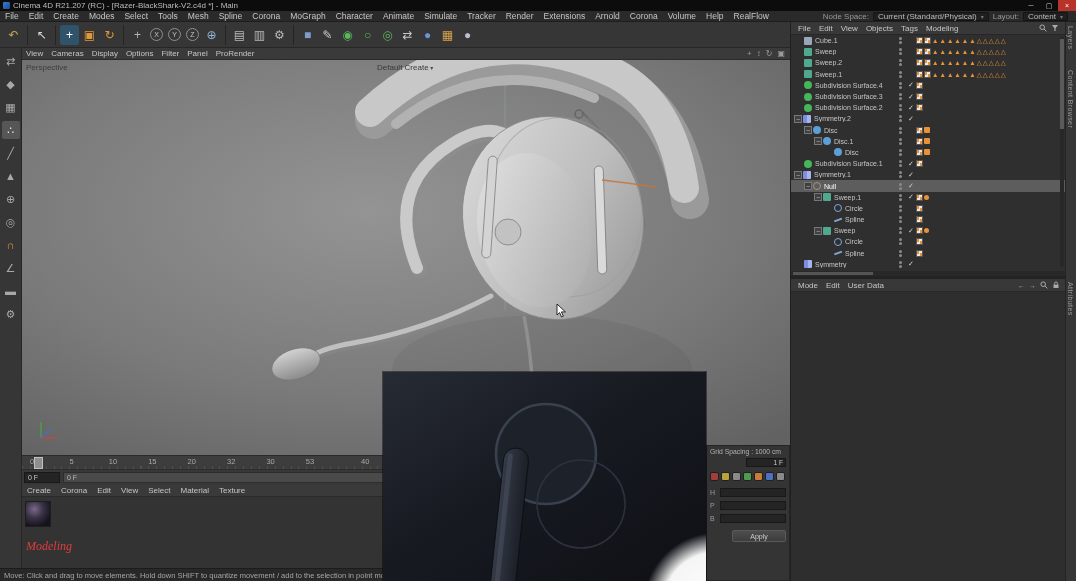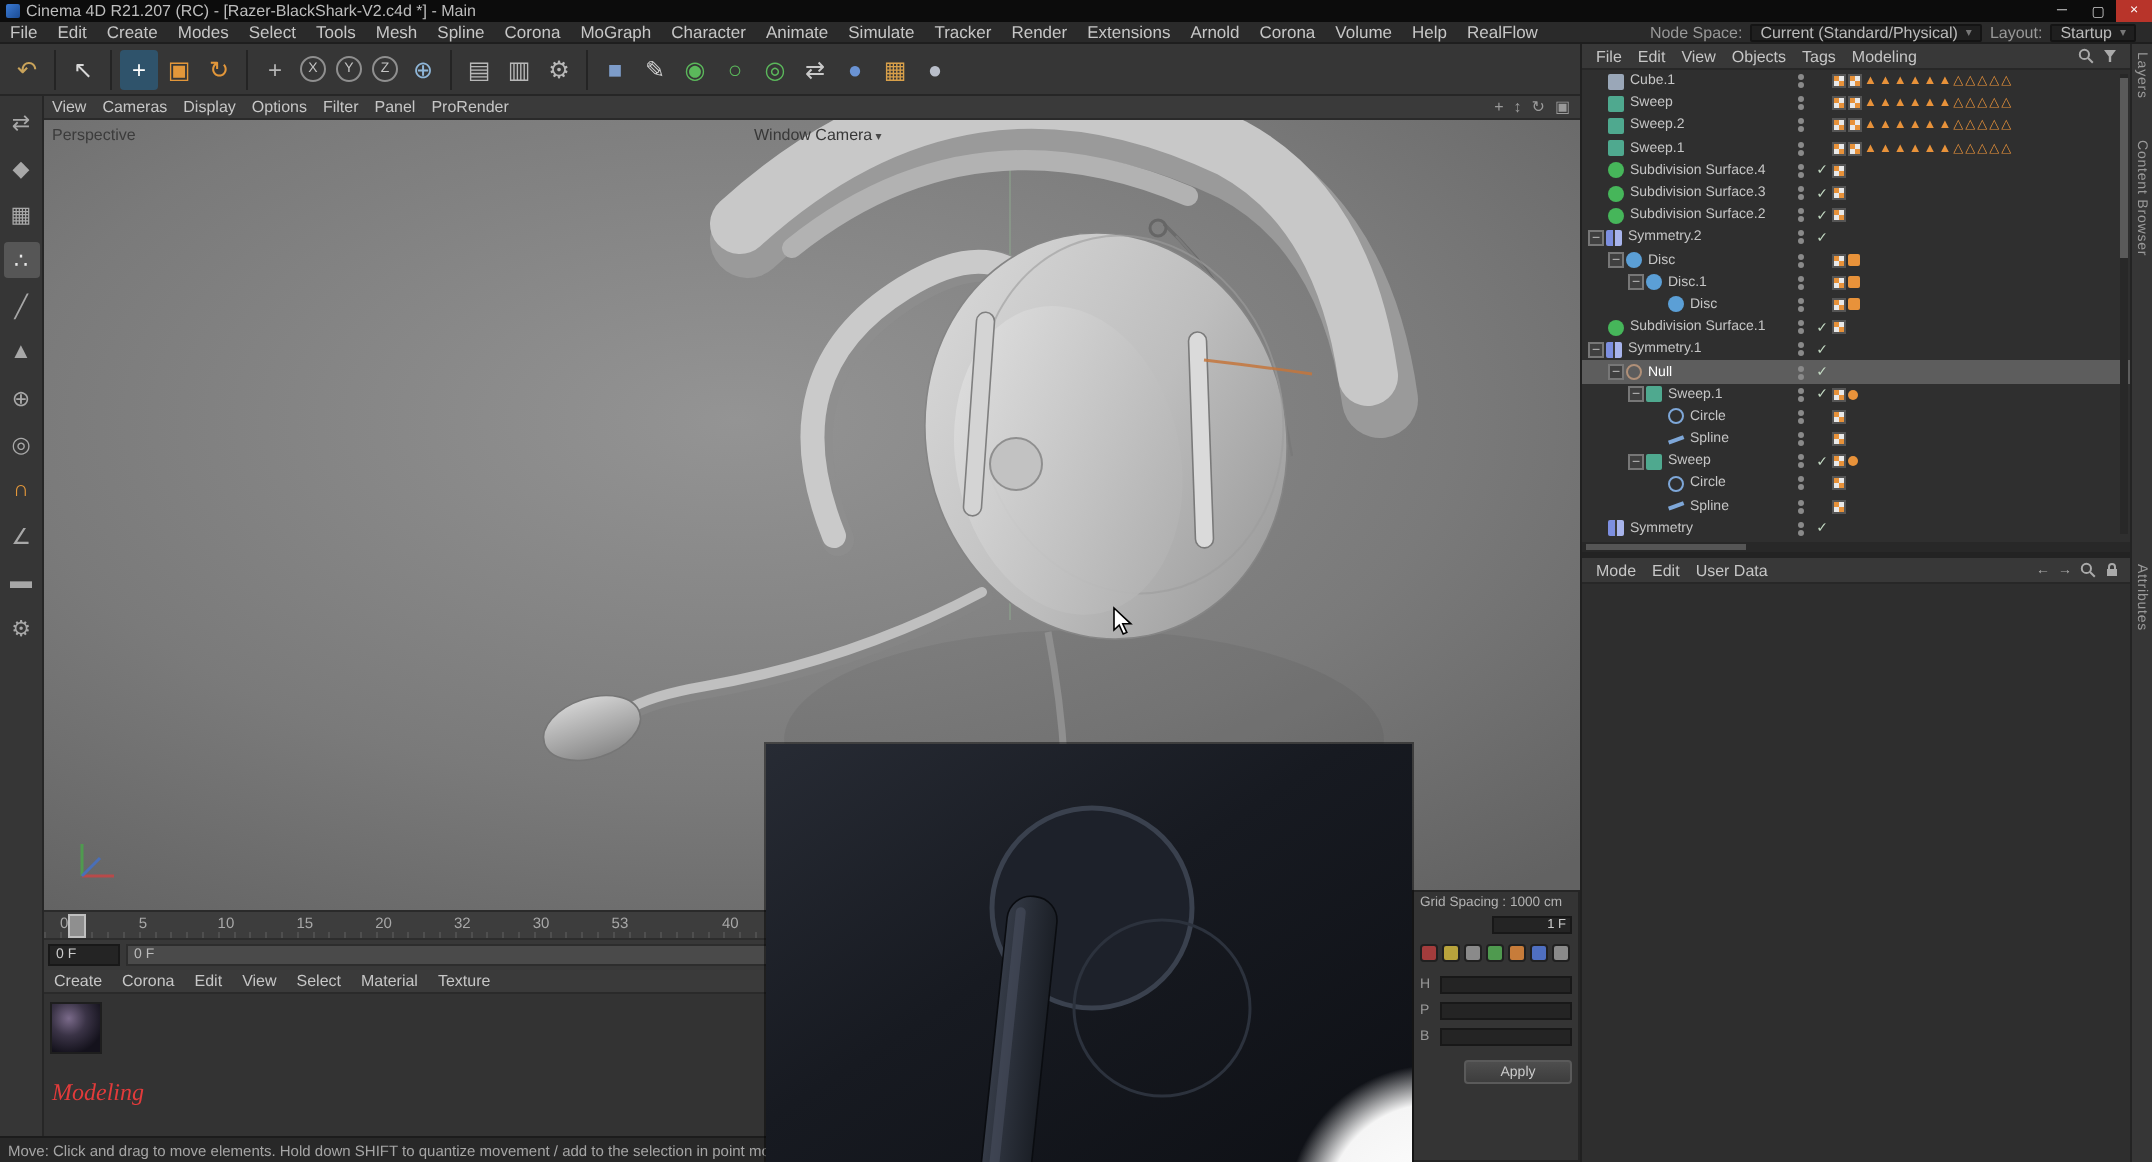--- a/index.html
+++ b/index.html
@@ -160,21 +160,21 @@
         <span class="menu-item">Arnold</span>
         <span class="menu-item">Corona</span>
         <span class="menu-item">Volume</span>
         <span class="menu-item">Help</span>
         <span class="menu-item">RealFlow</span>
       </div>
     <div class="ns">
       <span>Node Space:</span>
       <span class="dd">Current (Standard/Physical)</span>
       <span>Layout:</span>
-      <span class="dd">Startup</span>
+      <span class="dd">Content</span>
     </div>
   </div>
 
   <div class="toolbar">
       <span class="tb-btn" style="color: rgb(201, 163, 90);">↶</span>
       <span class="tb-div"></span>
       <span class="tb-btn" style="color: rgb(216, 216, 216);">↖</span>
       <span class="tb-div"></span>
       <span class="tb-btn active" style="color: rgb(255, 255, 255);">+</span>
       <span class="tb-btn" style="color: rgb(227, 151, 58);">▣</span>
@@ -278,21 +278,21 @@
       <rect x="574" y="106" width="9" height="108" rx="4.5" fill="#dadada" stroke="#7a7a7a" stroke-width="0.8" transform="rotate(-2 578 160)"></rect>
       <path d="M580,120 Q606,123 634,127" stroke="#c4763c" stroke-width="1.4" fill="none" opacity="0.85"></path>
       <path d="M470,238 Q405,272 330,285 Q300,290 290,298" stroke="#858585" stroke-width="9" fill="none" stroke-linecap="round"></path>
       <path d="M469,236 Q405,270 331,283 Q302,288 292,295" stroke="#c0c0c0" stroke-width="5" fill="none" stroke-linecap="round"></path>
       <g transform="rotate(-18 274 304)">
         <ellipse cx="274" cy="304" rx="25" ry="15" fill="url(#gmic)" stroke="#767676" stroke-width="0.8"></ellipse>
       </g>
       <path d="M502,256 Q516,330 508,392" stroke="#8f8f8f" stroke-width="3.5" fill="none"></path>
     </svg>
     <span class="hud-persp">Perspective</span>
-    <span class="hud-cam">Window Camera</span>
+    <span class="hud-cam">Default Create</span>
     <svg class="gizmo" width="30" height="24" viewBox="0 0 30 24">
       <line x1="5" y1="20" x2="5" y2="4" stroke="#4f9a4f" stroke-width="1.5"></line>
       <line x1="5" y1="20" x2="21" y2="20" stroke="#b84a4a" stroke-width="1.5"></line>
       <line x1="5" y1="20" x2="14" y2="11" stroke="#4a6fb8" stroke-width="1.5"></line>
     </svg>
     <svg class="vp-cursor" width="12" height="16" viewBox="0 0 12 16">
       <polygon points="1,1 1,12 3.6,9.6 5.6,14 7.4,13.2 5.4,8.9 9.4,8.9" fill="#fff" stroke="#000" stroke-width="0.8"></polygon>
     </svg>
   </div>
 

